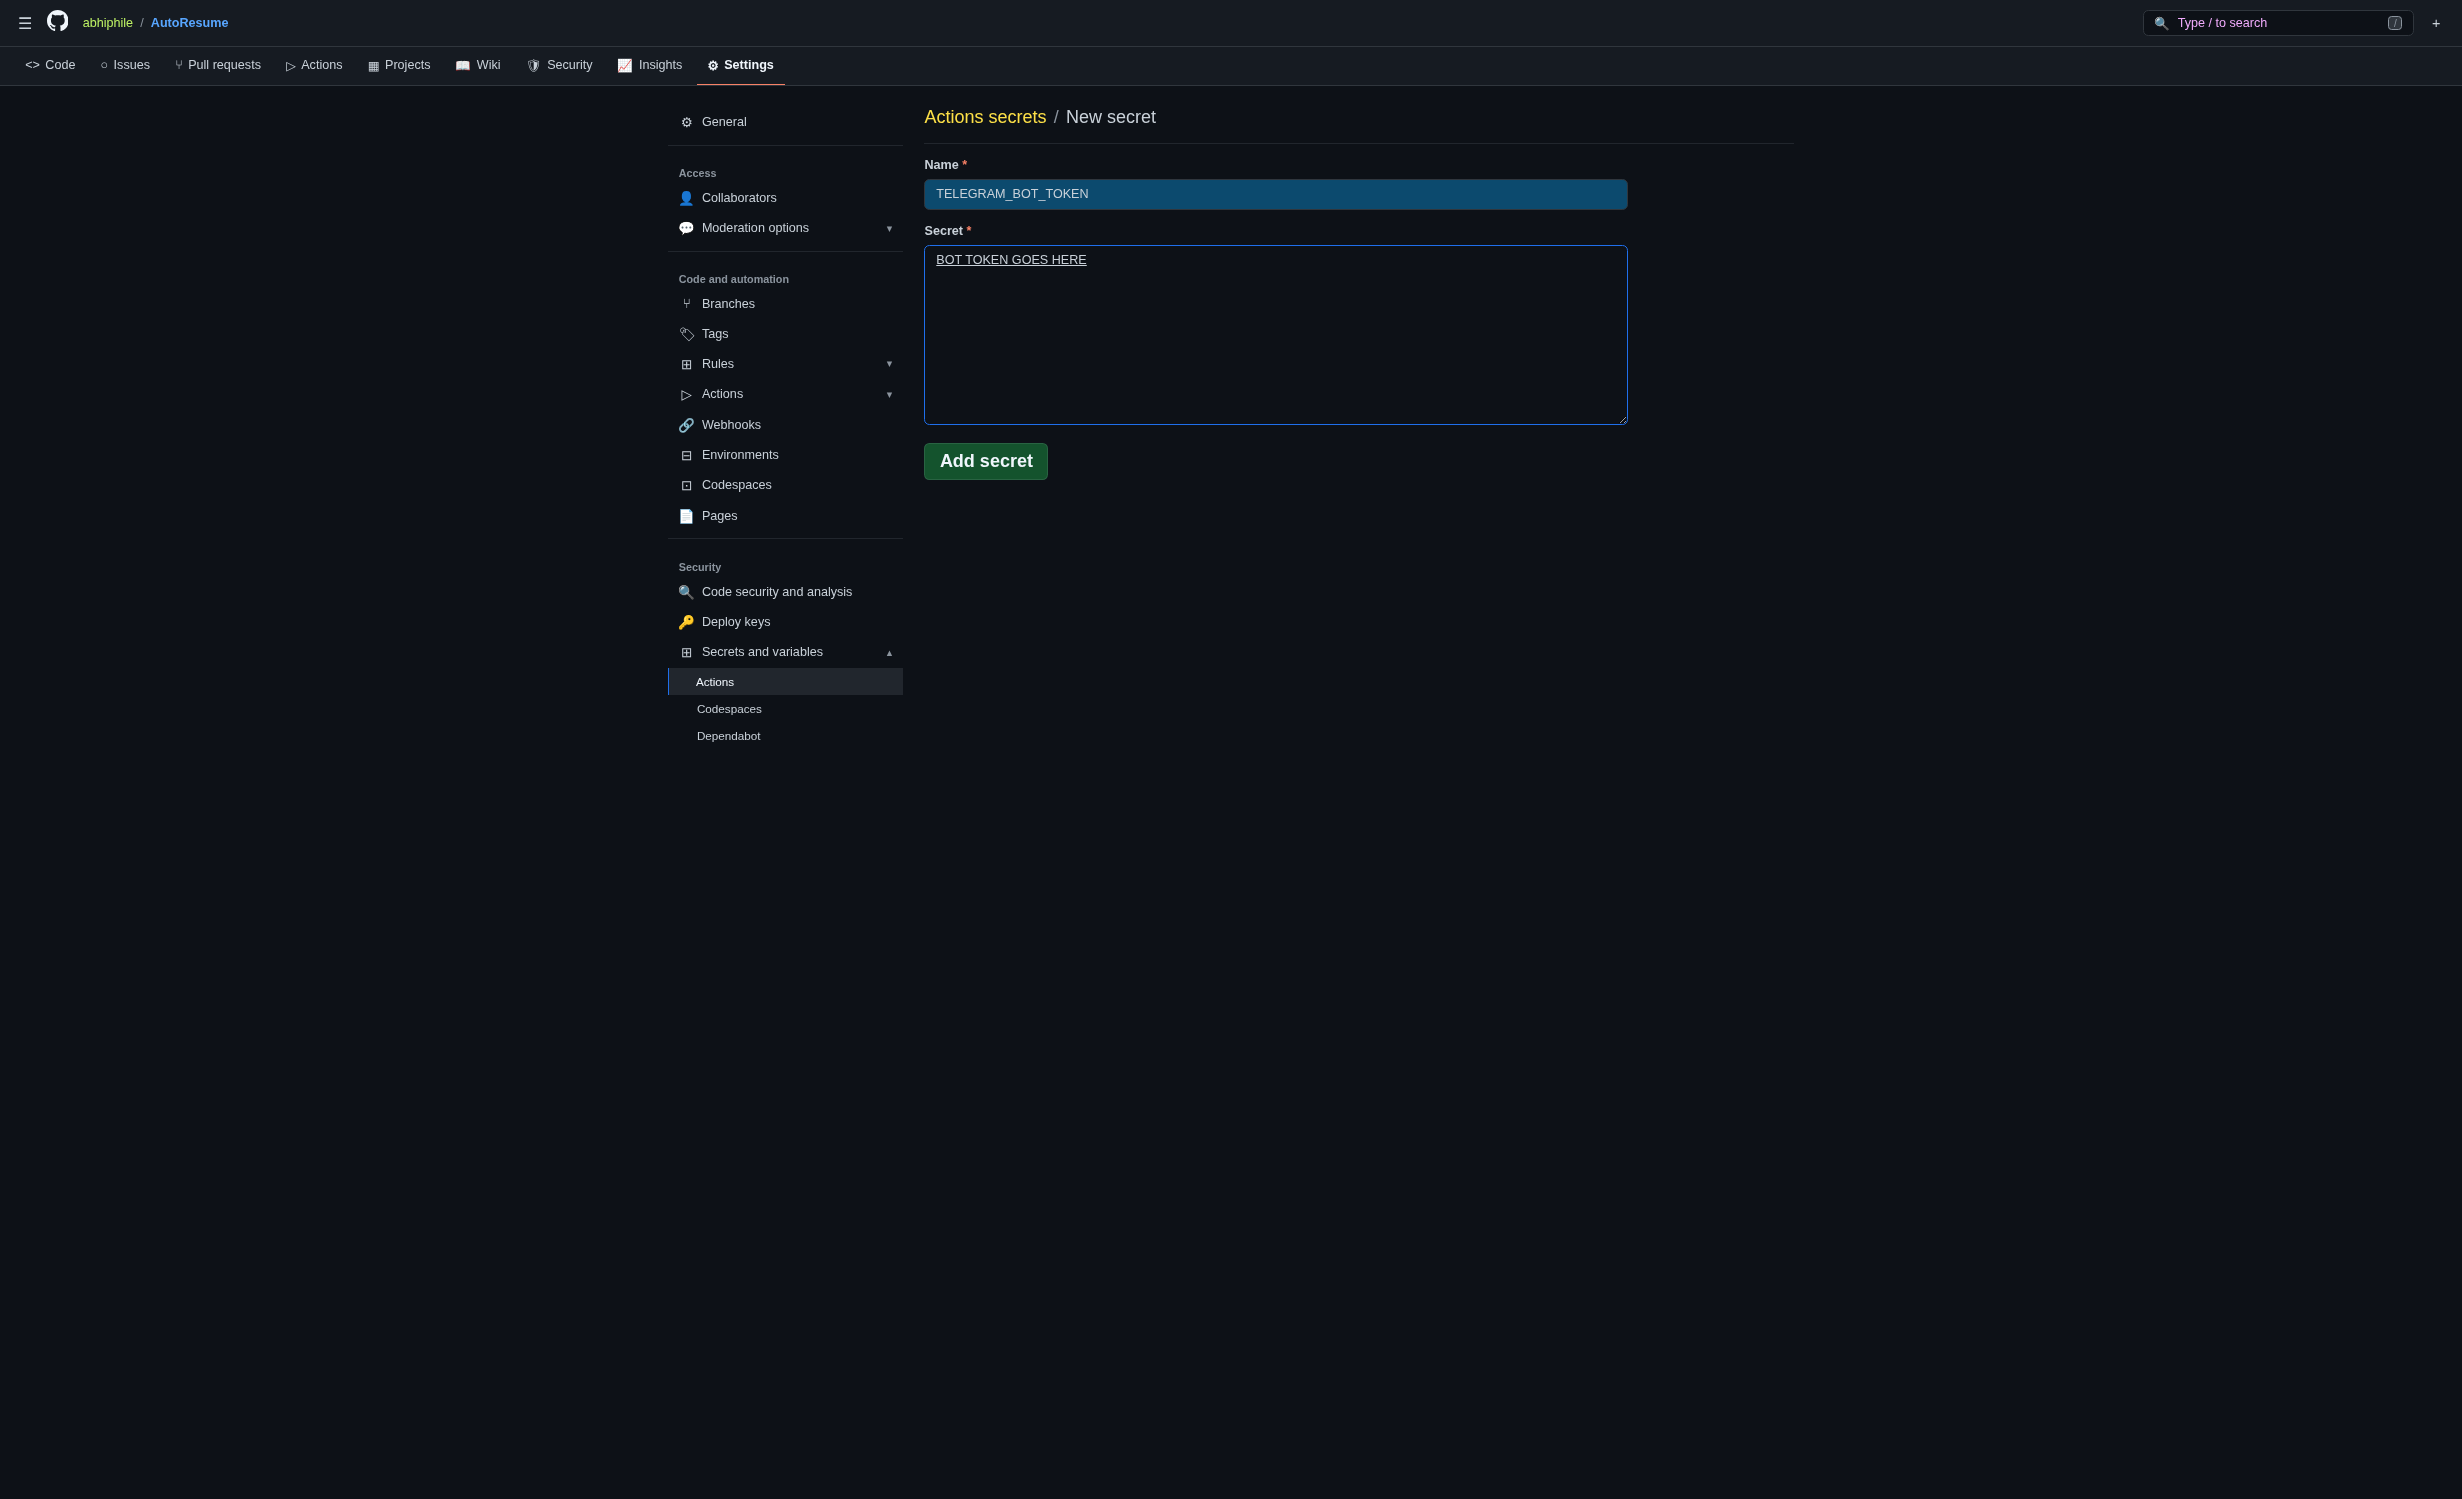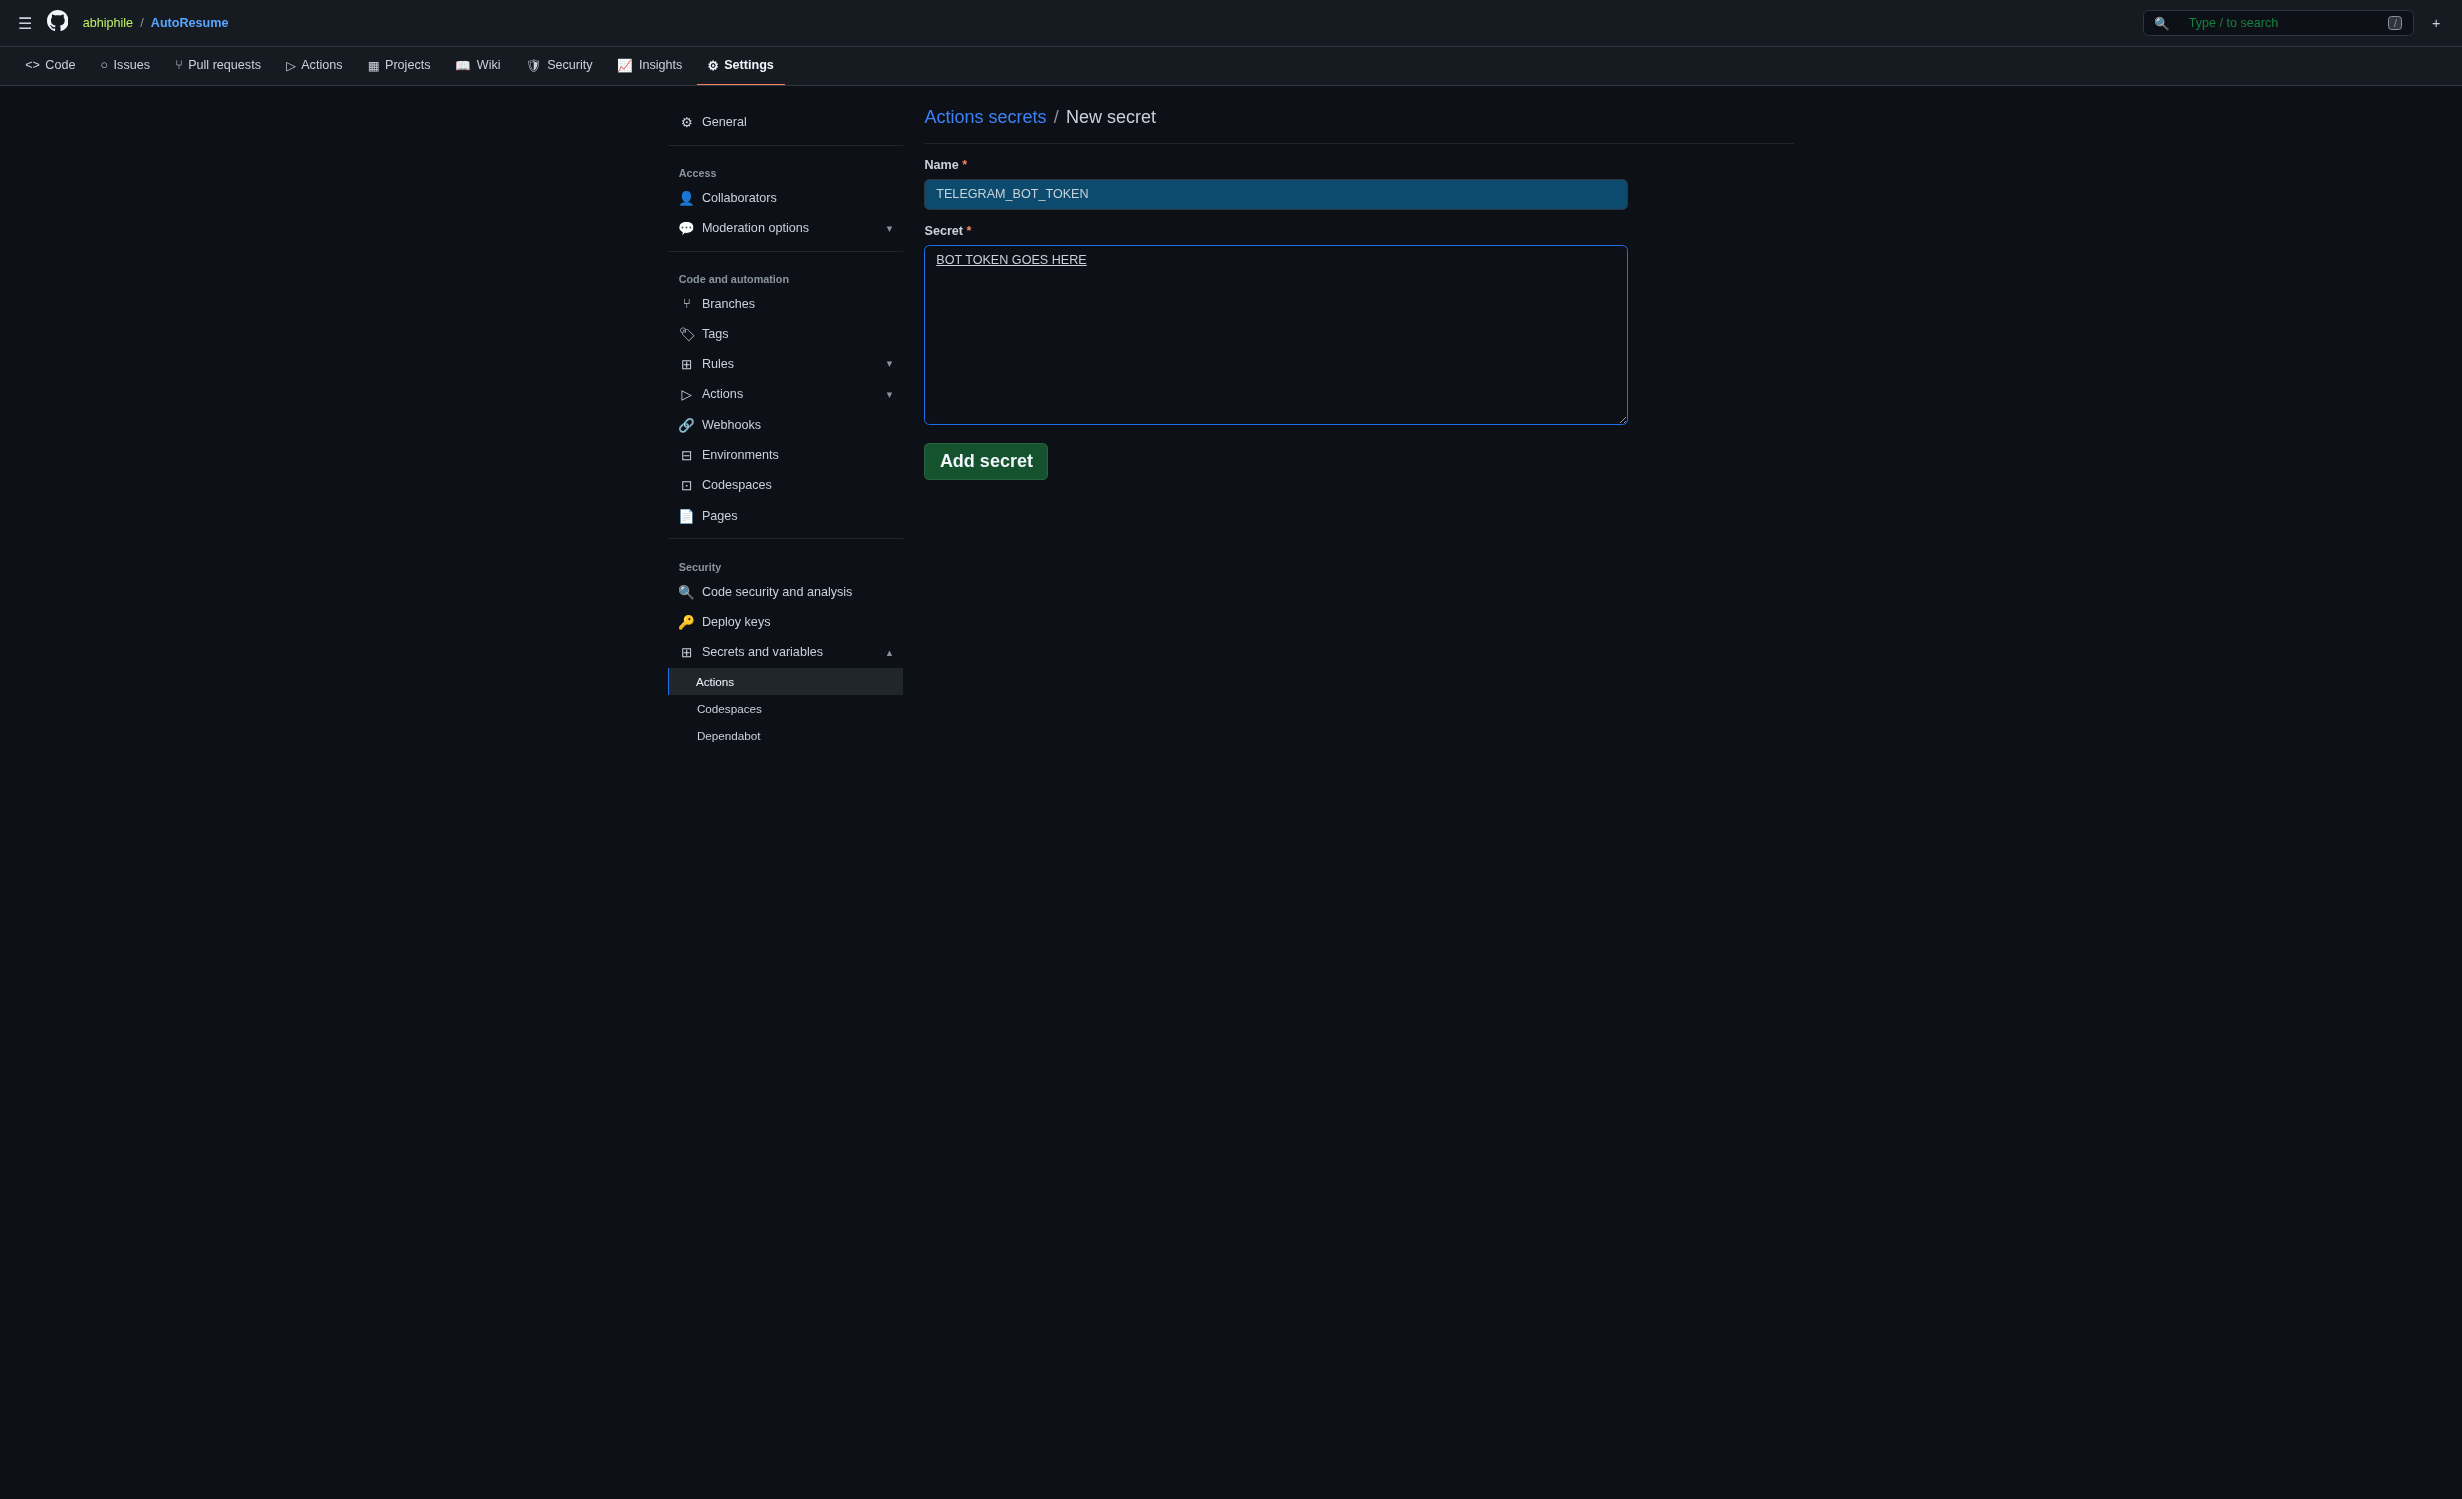--- a/index.html
+++ b/index.html
@@ -48,21 +48,21 @@
       border: 0.9px solid #30363d;
       border-radius: 5.4px;
       display: flex;
       align-items: center;
       padding: 4.5px 10.8px;
       gap: 7.2px;
       width: 271px;
       cursor: text;
     }
     .top-nav .search-bar .search-icon { color: #8b949e; font-size: 12.6px; }
-    .top-nav .search-bar .search-text { color: #15803d; font-size: 12.6px; flex: 1; margin-left: 11px; }
+    .top-nav .search-bar .search-text { color: #f0abfc; font-size: 12.6px; flex: 1; }
     .top-nav .search-bar .kbd {
       background: #30363d;
       border: 0.9px solid #8b949e;
       border-radius: 3.6px;
       color: #8b949e;
       font-size: 10px;
       padding: 0.9px 4.5px;
     }
     .top-nav .nav-plus {
       color: #c9d1d9;
@@ -162,21 +162,21 @@
     .breadcrumb {
       display: flex;
       align-items: center;
       gap: 7.2px;
       margin-bottom: 14.4px;
       font-size: 18px;
       padding-bottom: 14.4px;
       border-bottom: 0.9px solid #21262d;
     }
     .breadcrumb .bc-link {
-      color: #3b82f6;
+      color: #fde047;
       text-decoration: none;
       font-size: 18px;
     }
     .breadcrumb .bc-sep { color: #8b949e; font-size: 18px; }
     .breadcrumb .bc-current { color: #c9d1d9; font-size: 18px; }
 
     .form-section { max-width: 704px; }
 
     .form-group { margin-bottom: 14.4px; }
     .form-label {

